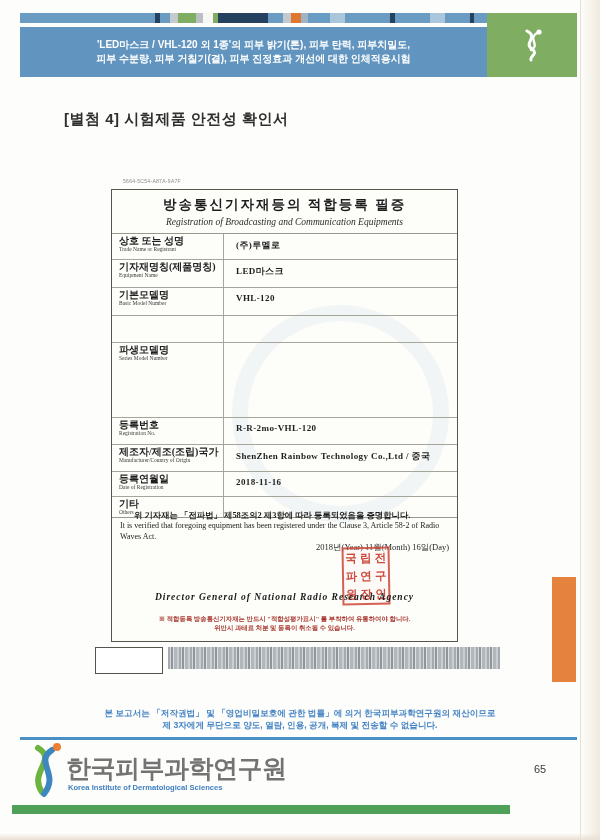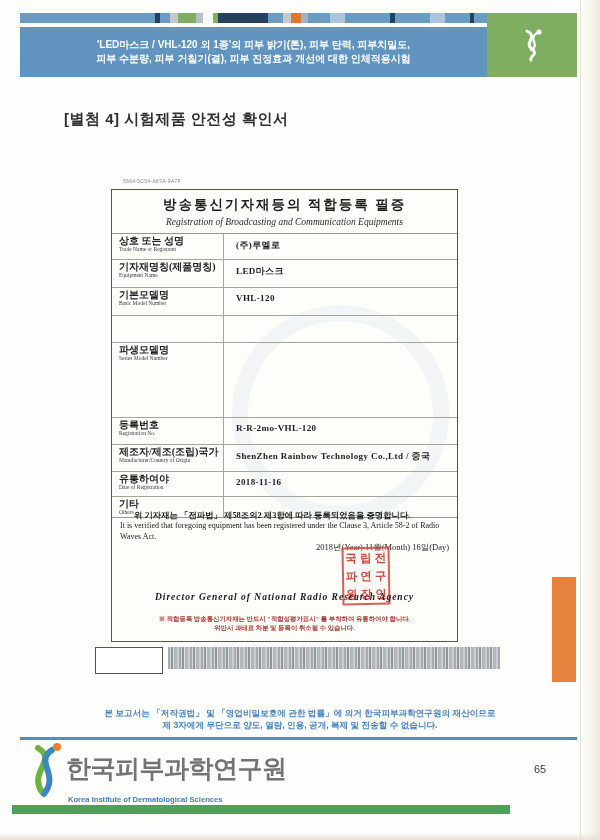--- a/index.html
+++ b/index.html
@@ -80,21 +80,21 @@
       repeating-linear-gradient(0deg,rgba(255,255,255,.25) 0 2px,rgba(90,95,100,.2) 2px 4px);}
   .orange-bar{left:552px;top:577px;width:24px;height:105px;background:#e5823e;}
 
   
   .copyright{left:40px;top:708px;width:520px;text-align:center;color:#4584c4;
     font-size:8.6px;font-weight:bold;line-height:11.5px;}
   .blue-rule{left:20px;top:737px;width:557px;height:3px;background:#4b90c5;}
   .org-logo-icon{left:24px;top:742px;}
   .org-ko{left:66px;top:752px;font-size:25px;font-weight:bold;color:#737373;
     letter-spacing:-0.5px;}
-  .org-en{left:68px;top:783px;font-size:7.6px;font-weight:bold;color:#3f7fc1;margin-top:12px;}
+  .org-en{left:68px;top:783px;font-size:7.6px;font-weight:bold;color:#3f7fc1;}
   .green-bar{left:12px;top:805px;width:498px;height:9px;background:#4fa058;}
   .page-num{left:534px;top:763px;font-size:11px;color:#3c3c3c;}
 </style>
 </head>
 <body>
 
 <div class="abs mosaic"></div>
 
 <div class="abs banner">
   <div>'LED마스크 / VHL-120 외 1종'의 피부 밝기(톤), 피부 탄력, 피부치밀도,</div>
@@ -160,21 +160,21 @@
     </div>
     <div class="row h26">
       <div class="cell-l">
         <div class="lko">제조자/제조(조립)국가</div>
         <div class="len">Manufacturer/Country of Origin</div>
       </div>
       <div class="cell-v">ShenZhen Rainbow Technology Co.,Ltd / 중국</div>
     </div>
     <div class="row h24">
       <div class="cell-l">
-        <div class="lko">유통하여야</div>
+        <div class="lko">등록연월일</div>
         <div class="len">Date of Registration</div>
       </div>
       <div class="cell-v">2018-11-16</div>
     </div>
     <div class="row h20">
       <div class="cell-l">
         <div class="lko">기타</div>
         <div class="len">Others</div>
       </div>
       <div class="cell-v"></div>

